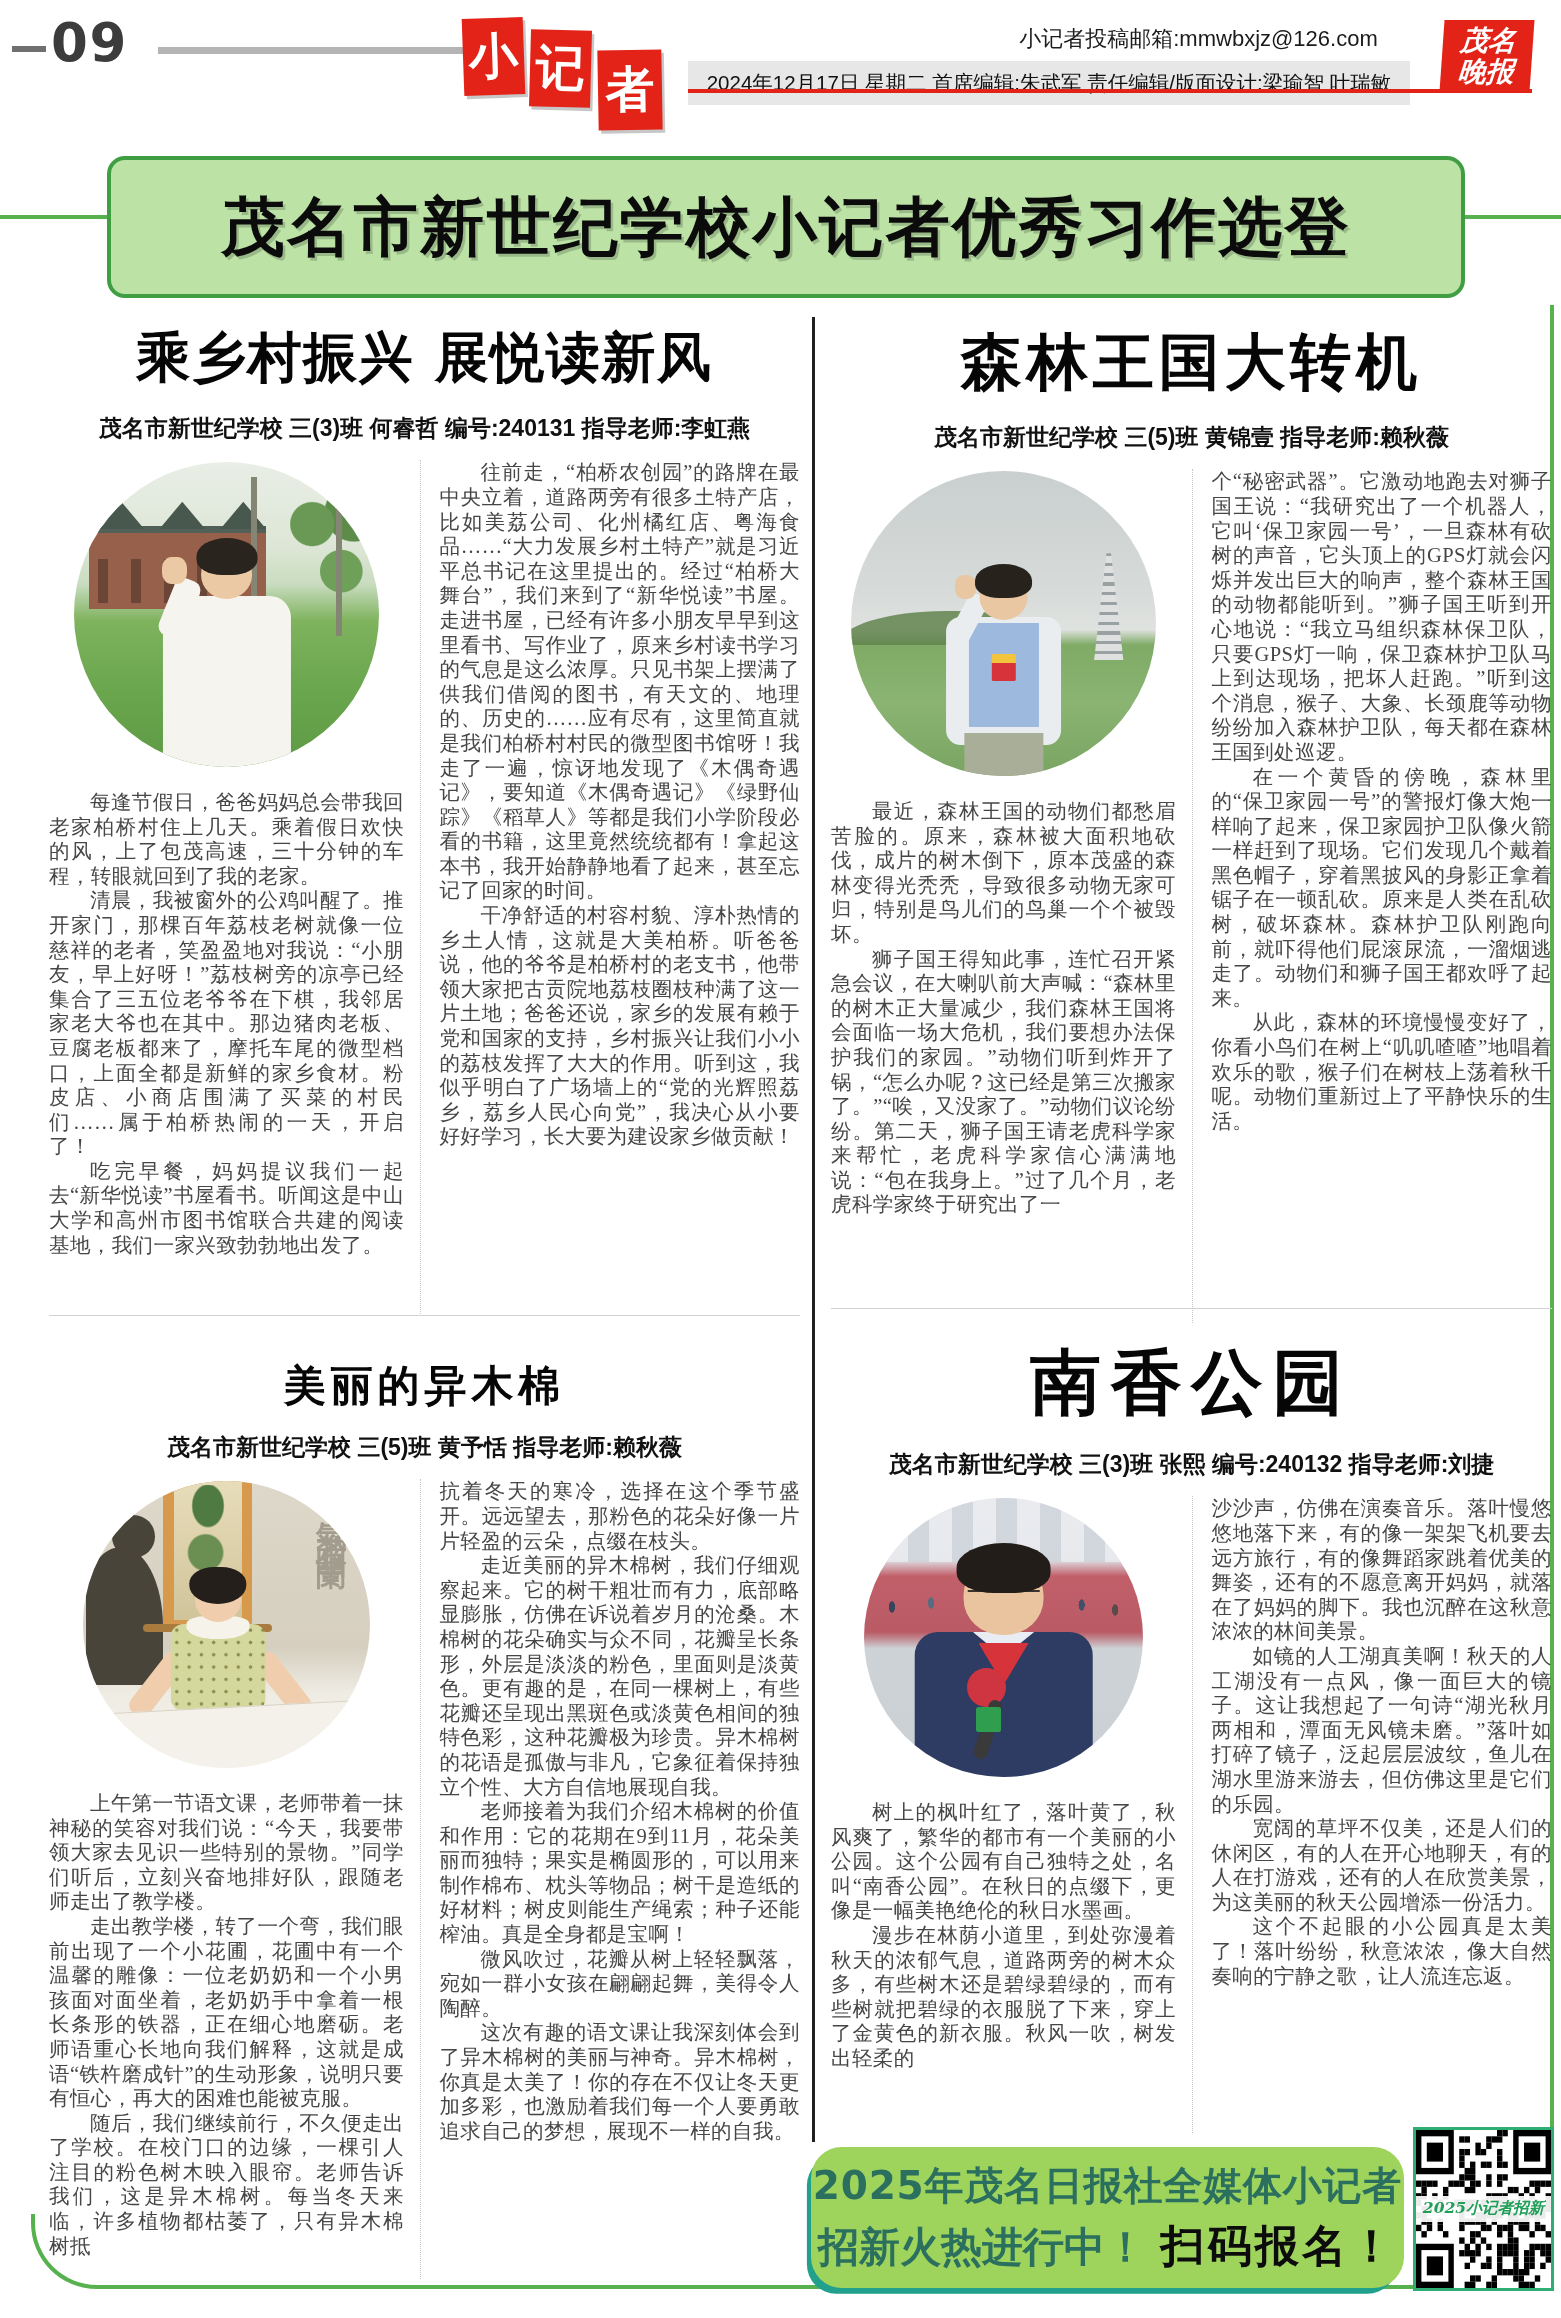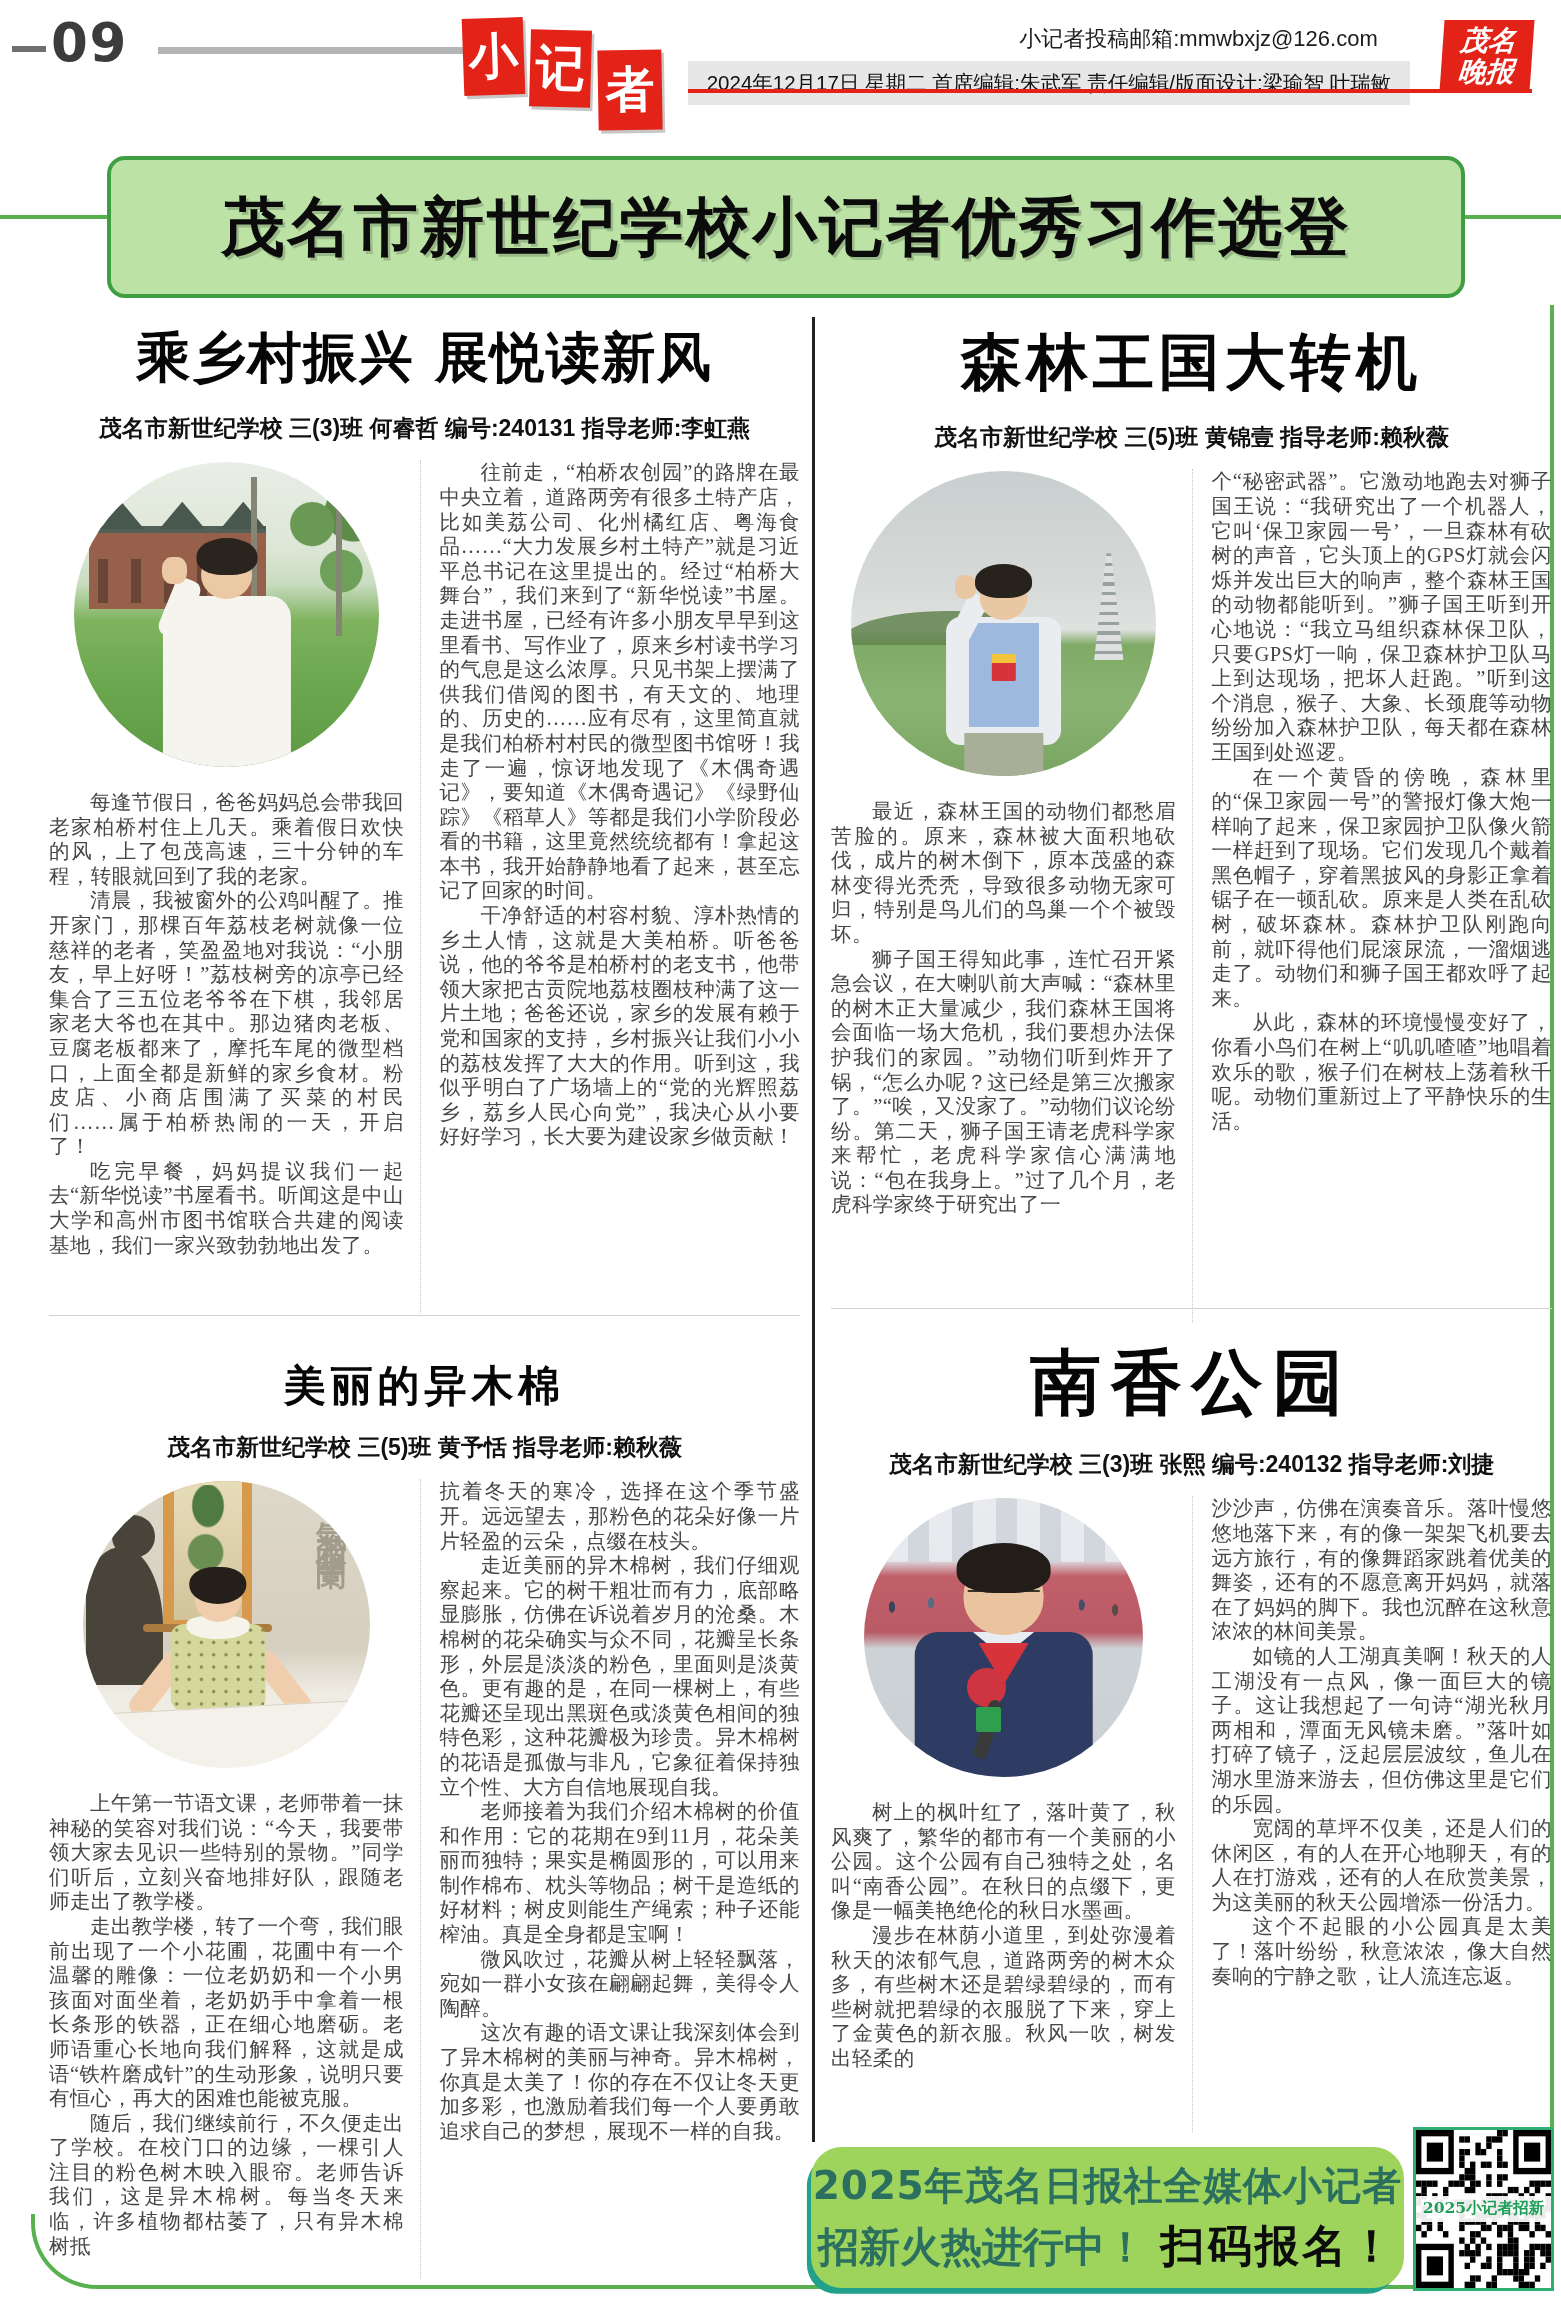--- a/index.html
+++ b/index.html
@@ -178,21 +178,21 @@
   .recruit-l1{font-family:"DejaVu Sans",sans-serif;font-weight:bold;font-size:39px;
               color:#2b6f5f;letter-spacing:0.8px;}
   .recruit-l2{font-family:"DejaVu Sans",sans-serif;font-weight:bold;font-size:41px;
               color:#2b6f5f;margin-top:4.9px;}
   .recruit-l2 .black{color:#0c0c0c;font-size:44px;letter-spacing:3.3px;}
   .qrbox{left:1413px;top:2127px;width:141px;height:164px;background:#fff;
          border:3.3px solid #2fae74;box-sizing:border-box;}
   .qrbox svg{display:block;width:100%;height:100%;}
   .qr-label{left:0;top:42%;width:100%;height:16%;background:rgba(255,255,255,.92);
             display:flex;align-items:center;justify-content:center;font-size:15.6px;
-            font-weight:bold;color:#1e9e57;font-family:"DejaVu Serif",serif;}
+            font-weight:bold;color:#1e9e57;font-family:"DejaVu Serif",serif;font-style:italic;}
 </style>
 </head>
 <body>
 
 <div class="page">
 
   <div class="abs pagenum-dash"></div>
   <div class="abs pagenum">09</div>
   <div class="abs head-line"></div>
   <div class="logo-tile lt1">

